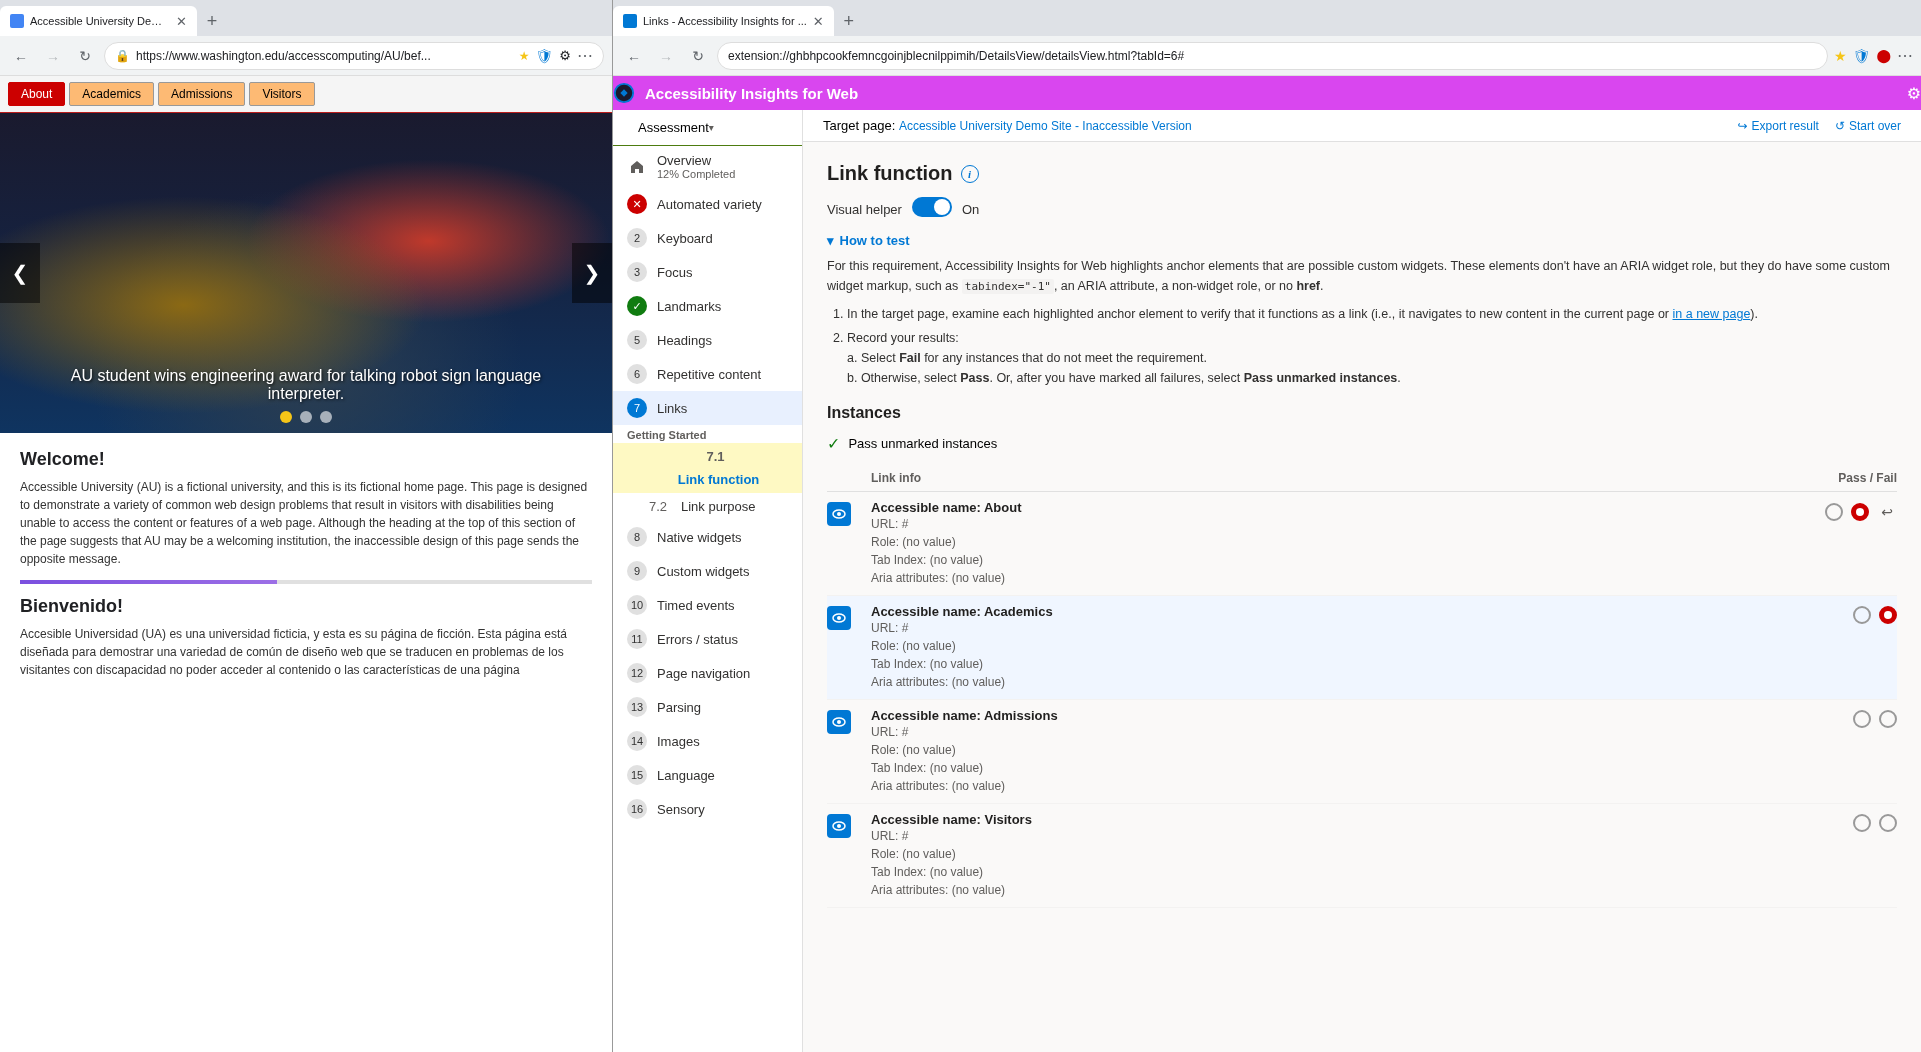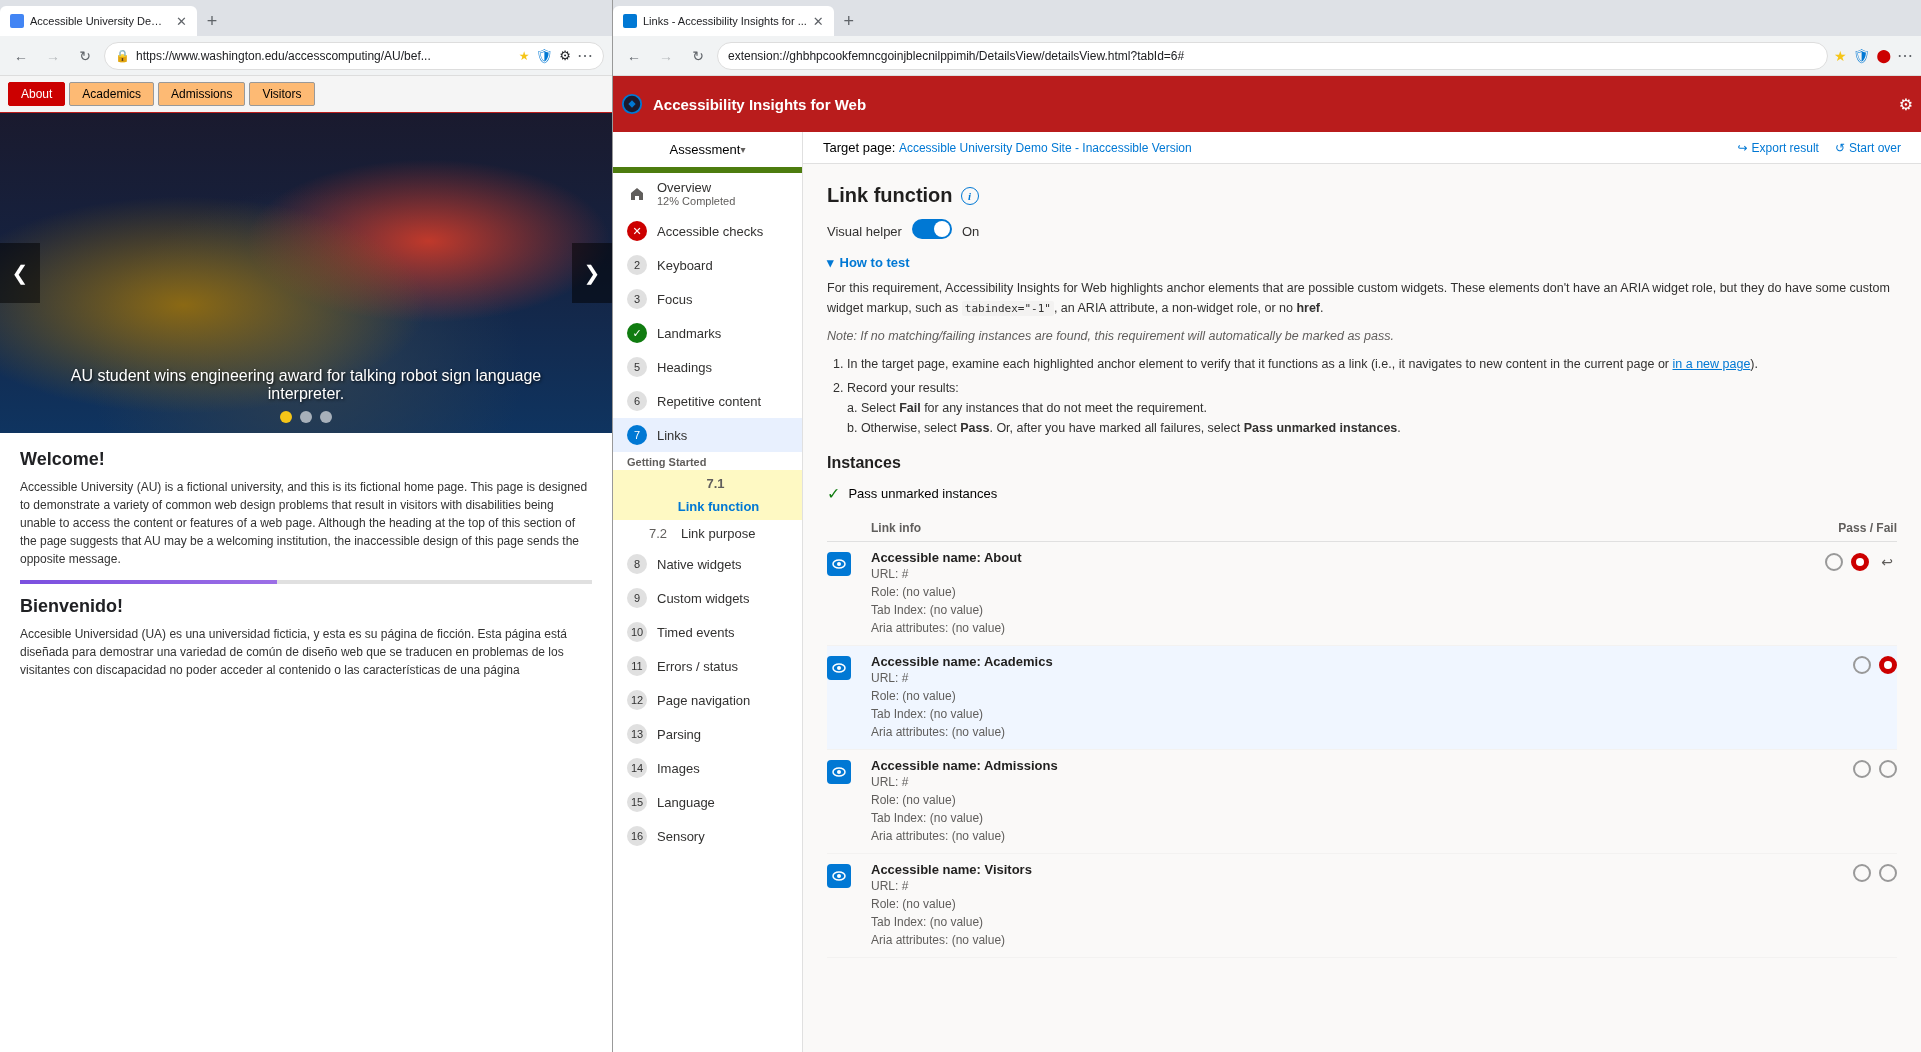--- a/index.html
+++ b/index.html
@@ -53,29 +53,29 @@
     .tab-bar-right { height: 36px; background: #dee1e6; display: flex; align-items: flex-end; padding: 0; }
     .tab-right { display: flex; align-items: center; background: #fff; height: 30px; padding: 0 10px; font-size: 12px; border-radius: 6px 6px 0 0; gap: 6px; min-width: 200px; }
     .tab-right .tab-favicon { width: 14px; height: 14px; flex-shrink: 0; }
     .tab-right .tab-title { font-size: 11px; color: #202124; white-space: nowrap; }
     .tab-right .tab-close { color: #5f6368; font-size: 13px; }
     .browser-controls-right { height: 40px; background: #f1f3f4; display: flex; align-items: center; gap: 6px; padding: 0 8px; border-bottom: 1px solid #ddd; }
     .extension-url { flex: 1; height: 28px; background: #fff; border: 1px solid #ddd; border-radius: 14px; display: flex; align-items: center; padding: 0 10px; font-size: 12px; color: #202124; }
 
     
     .ai-panel { flex: 1; display: flex; flex-direction: column; overflow: hidden; }
-    .ai-header { height: 56px; background: #b91c1c; display: flex; align-items: center; padding: 0 8px; gap: 10px; }
+    .ai-header { height: 34px; background: #d946ef; display: flex; align-items: center; padding: 0 0; gap: 10px; }
     .ai-logo { width: 22px; height: 22px; flex-shrink: 0; }
     .ai-header-title { color: white; font-size: 15px; font-weight: 600; flex: 1; }
     .ai-gear { color: white; font-size: 16px; cursor: pointer; }
     .ai-content { flex: 1; display: flex; overflow: hidden; }
     
     
     .ai-sidebar { width: 190px; background: #fff; border-right: 1px solid #e0e0e0; display: flex; flex-direction: column; overflow-y: auto; }
-    .assessment-dropdown { display: flex; align-items: center; justify-content: center; padding: 10px 14px; border-bottom: 6px solid #4d7c0f; cursor: pointer; background: #fff; }
+    .assessment-dropdown { display: flex; align-items: center; justify-content: flex-start; padding: 10px 25px; border-bottom: 1px solid #4d7c0f; cursor: pointer; background: #fff; }
     .chevron-down { font-size: 10px; color: #605e5c; }
     .nav-menu-item { display: flex; align-items: center; padding: 7px 14px; gap: 10px; cursor: pointer; font-size: 13px; color: #323130; }
     .nav-menu-item.active { background: #e8f0fe; }
     .nav-num { width: 20px; height: 20px; border-radius: 50%; background: #e0e0e0; display: flex; align-items: center; justify-content: center; font-size: 11px; color: #333; flex-shrink: 0; }
     .nav-num.active { background: #0078d4; color: white; }
     .nav-num.complete { background: #107c10; color: white; }
     .nav-num.error { background: #cc0000; color: white; }
     .nav-icon { width: 20px; height: 20px; display: flex; align-items: center; justify-content: center; flex-shrink: 0; }
     
     .sub-nav-item { display: flex; align-items: center; padding: 6px 14px 6px 36px; gap: 8px; cursor: pointer; font-size: 13px; color: #323130; }
@@ -256,21 +256,21 @@
               </svg>
             </span>
             <div>
               <div style="font-size:13px;">Overview</div>
               <div style="font-size:11px;color:#605e5c;">12% Completed</div>
             </div>
           </div>
 
           <div class="nav-menu-item">
             <div class="nav-num error">✕</div>
-            <span>Accessible checks</span>
+            <span>Automated variety</span>
           </div>
 
           <div class="nav-menu-item">
             <div class="nav-num">2</div>
             <span>Keyboard</span>
           </div>
 
           <div class="nav-menu-item">
             <div class="nav-num">3</div>
             <span>Focus</span>
@@ -388,21 +388,20 @@
               <span class="toggle-on-label">On</span>
             </div>
 
             <div class="how-to-test">
               <div class="how-to-header">
                 <span>▾</span>
                 <span>How to test</span>
               </div>
               <div class="how-to-body">
                 <p>For this requirement, Accessibility Insights for Web highlights anchor elements that are possible custom widgets. These elements don't have an ARIA widget role, but they do have some custom widget markup, such as <span class="code">tabindex="-1"</span>, an ARIA attribute, a non-widget role, or no <b>href</b>.</p>
-                <p style="font-style:italic;color:#605e5c;">Note: If no matching/failing instances are found, this requirement will automatically be marked as pass.</p>
                 <ol>
                   <li>In the target page, examine each highlighted anchor element to verify that it functions as a link (i.e., it navigates to new content in the current page or <a href="#" style="color:#0078d4">in a new page</a>).</li>
                   <li>Record your results:
                     <br>a. Select <b>Fail</b> for any instances that do not meet the requirement.
                     <br>b. Otherwise, select <b>Pass</b>. Or, after you have marked all failures, select <b>Pass unmarked instances</b>.
                   </li>
                 </ol>
               </div>
             </div>
 

